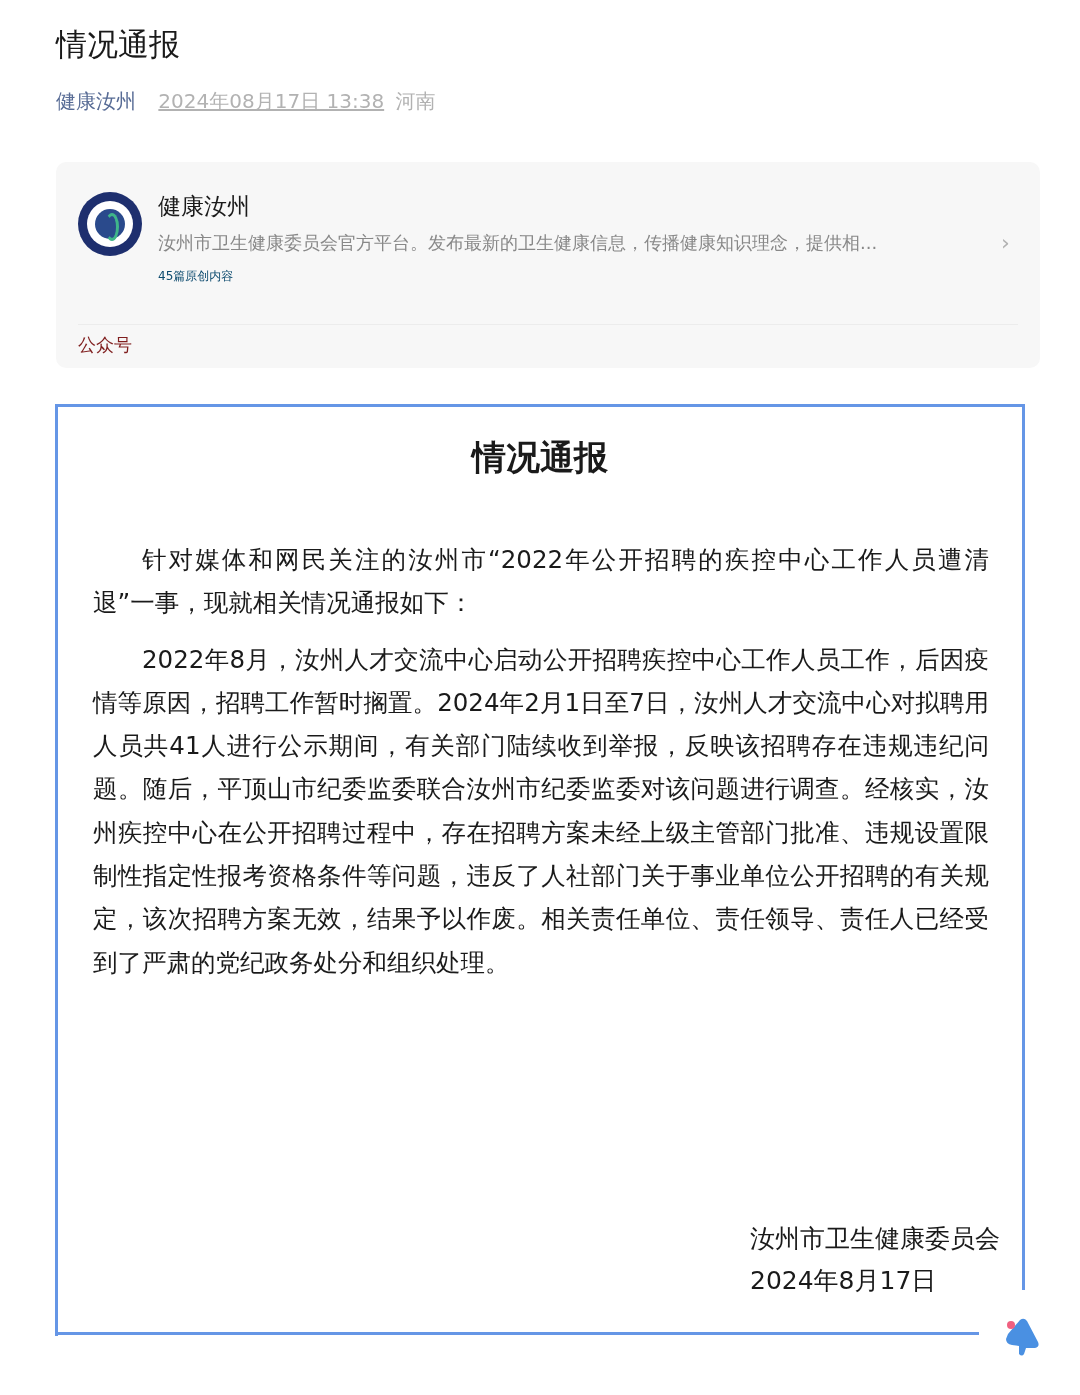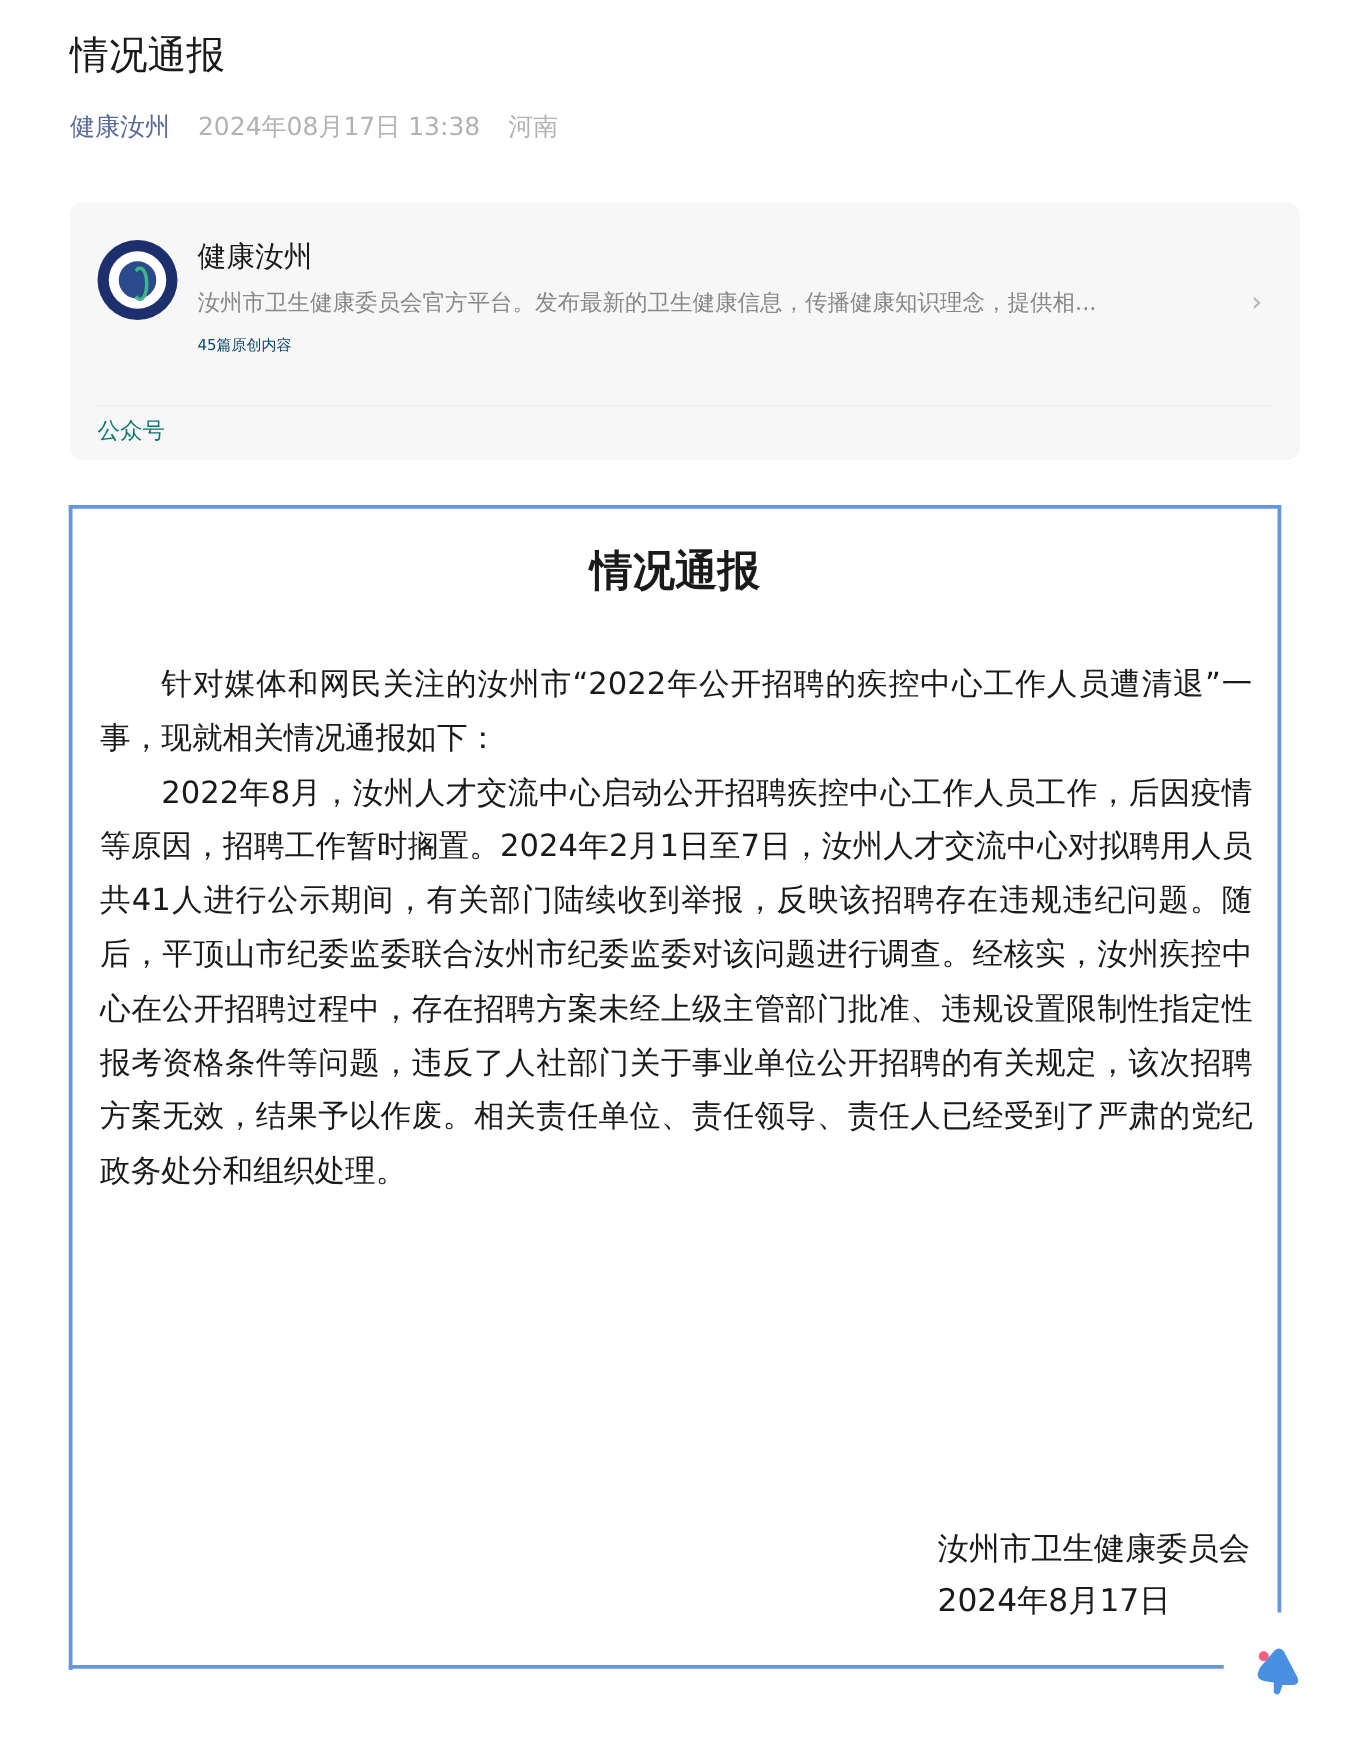--- a/index.html
+++ b/index.html
@@ -9,21 +9,21 @@
     }
     .title {
       position: absolute; left: 56px; top: 22px;
       font-size: 31px; color: #1a1a1a; line-height: 44px; margin: 0; font-weight: normal;
     }
     .meta {
       position: absolute; left: 56px; top: 86px;
       font-size: 20px; line-height: 30px; color: #b2b2b2; white-space: nowrap;
     }
     .meta .author { color: #576b95; margin-right: 16px; }
-    .meta .date { margin-right: 16px; }
+    .meta .date { margin-right: 5px; text-decoration: underline; }
 
     .card {
       position: absolute; left: 56px; top: 162px; width: 984px; height: 206px;
       background: #f7f7f7; border-radius: 10px;
     }
     .card .logo {
       position: absolute; left: 22px; top: 30px; width: 64px; height: 64px;
       border-radius: 50%; background: #1e2f6e;
       display: flex; align-items: center; justify-content: center;
     }
@@ -50,38 +50,38 @@
     .card .count {
       position: absolute; left: 102px; top: 101px; font-size: 12px; color: #0c4a6e; line-height: 26px;
     }
     .card .chevron {
       position: absolute; left: 945px; top: 66px; font-size: 22px; color: #b2b2b2; line-height: 30px;
     }
     .card .divider {
       position: absolute; left: 22px; right: 22px; top: 162px; height: 1px; background: #ececec;
     }
     .card .type {
-      position: absolute; left: 22px; top: 170px; font-size: 18px; color: #0f766e; line-height: 26px;
+      position: absolute; left: 22px; top: 170px; font-size: 18px; color: #7f1d1d; line-height: 26px;
     }
 
     .frame-top { position: absolute; left: 55px; top: 404px; width: 970px; height: 3px; background: #6596e6; }
     .frame-left { position: absolute; left: 55px; top: 404px; width: 3px; height: 932px; background: #6596e6; }
     .frame-right { position: absolute; left: 1022px; top: 404px; width: 3px; height: 886px; background: #6596e6; }
     .frame-bottom { position: absolute; left: 55px; top: 1332px; width: 924px; height: 3px; background: #6596e6; }
 
     .doc-title {
       position: absolute; left: 0; width: 1080px; top: 432px; text-align: center;
       font-size: 34px; font-weight: bold; color: #1a1a1a; line-height: 50px; margin: 0;
     }
     .doc-body {
       position: absolute; left: 80px; top: 525px; width: 922px;
       font-size: 24.5px; color: #1a1a1a; line-height: 43.3px;
       text-align: justify;
     }
-    .doc-body p { margin: 0; text-indent: 2em; }
+    .doc-body p { margin: 13px; text-indent: 2em; }
     .signature {
       position: absolute; right: 80px; top: 1218px; 
       font-size: 25px; color: #1a1a1a; line-height: 42px;
     }
     .signature .date-line { padding-right: 32px; }
     .deco-icon {
       position: absolute; left: 1002px; top: 1314px; width: 40px; height: 44px;
     }
   </style>
 </head>

